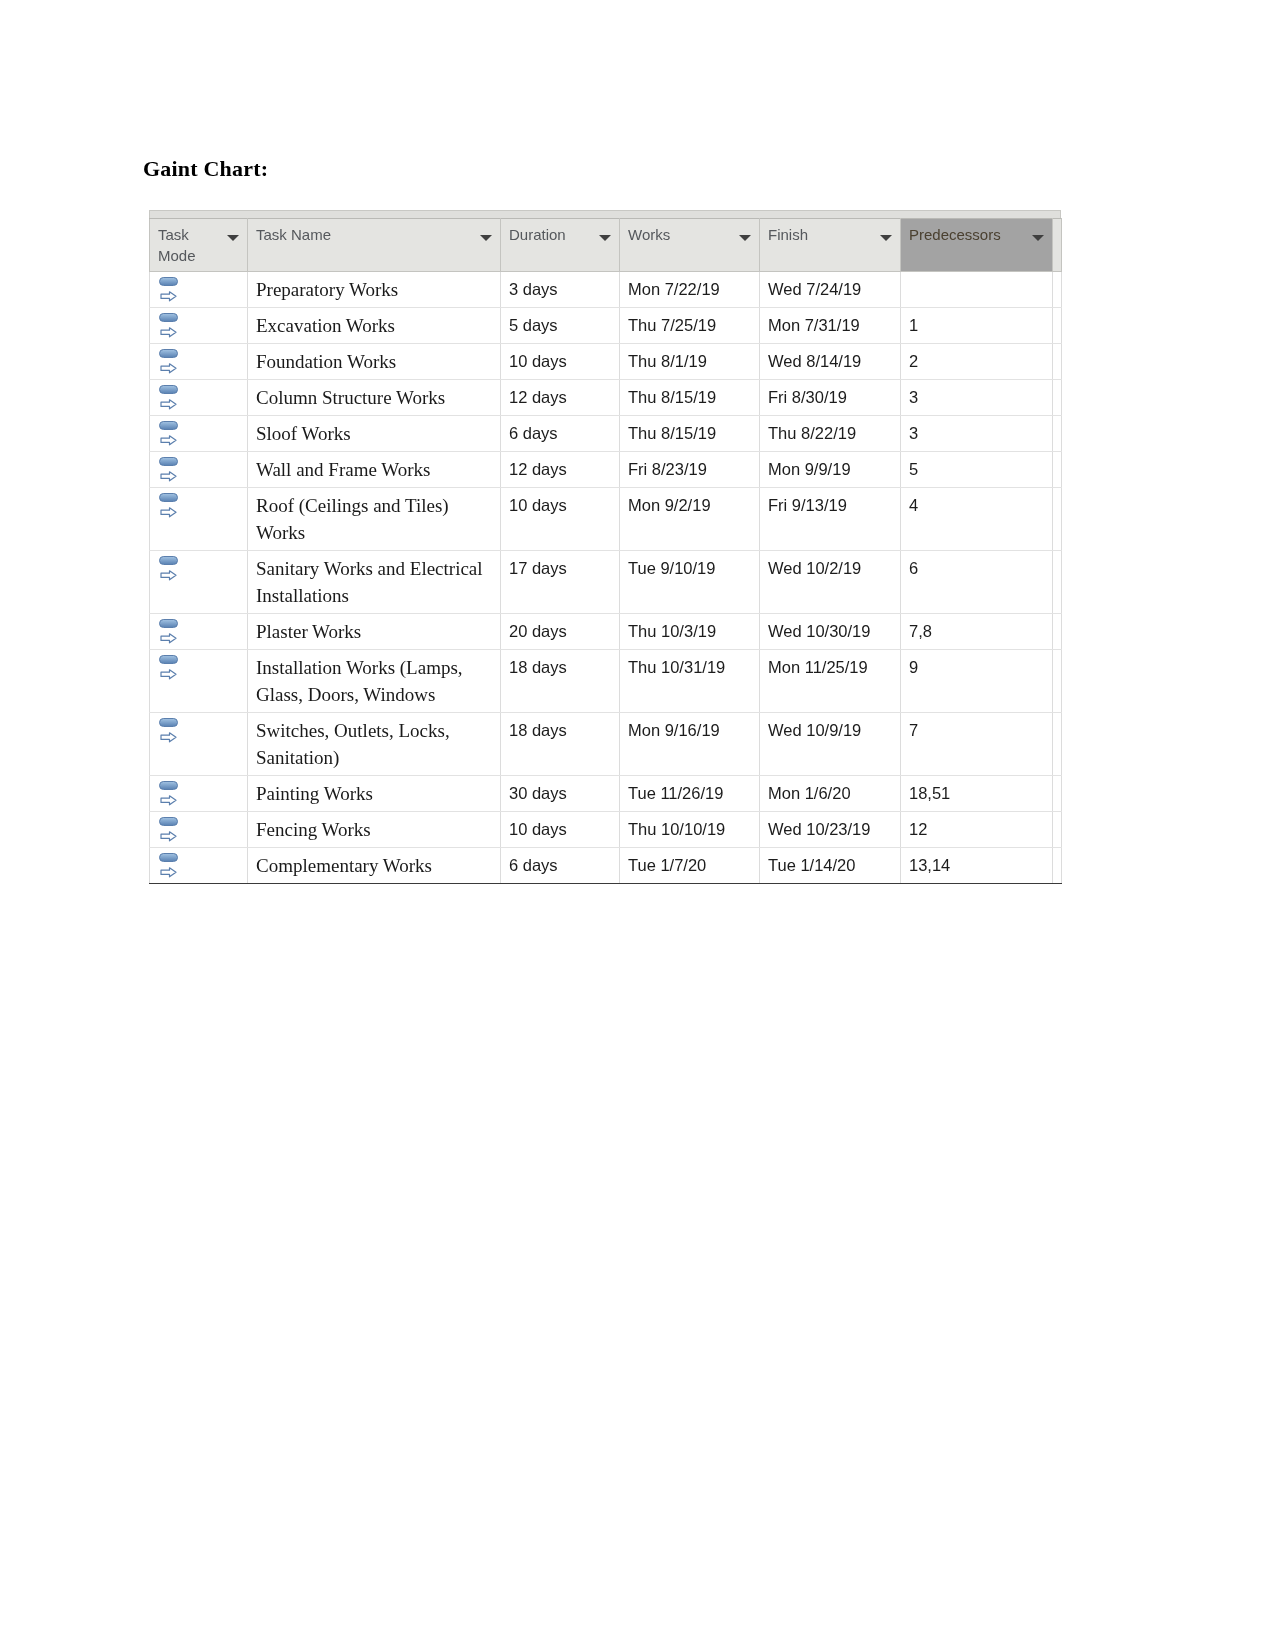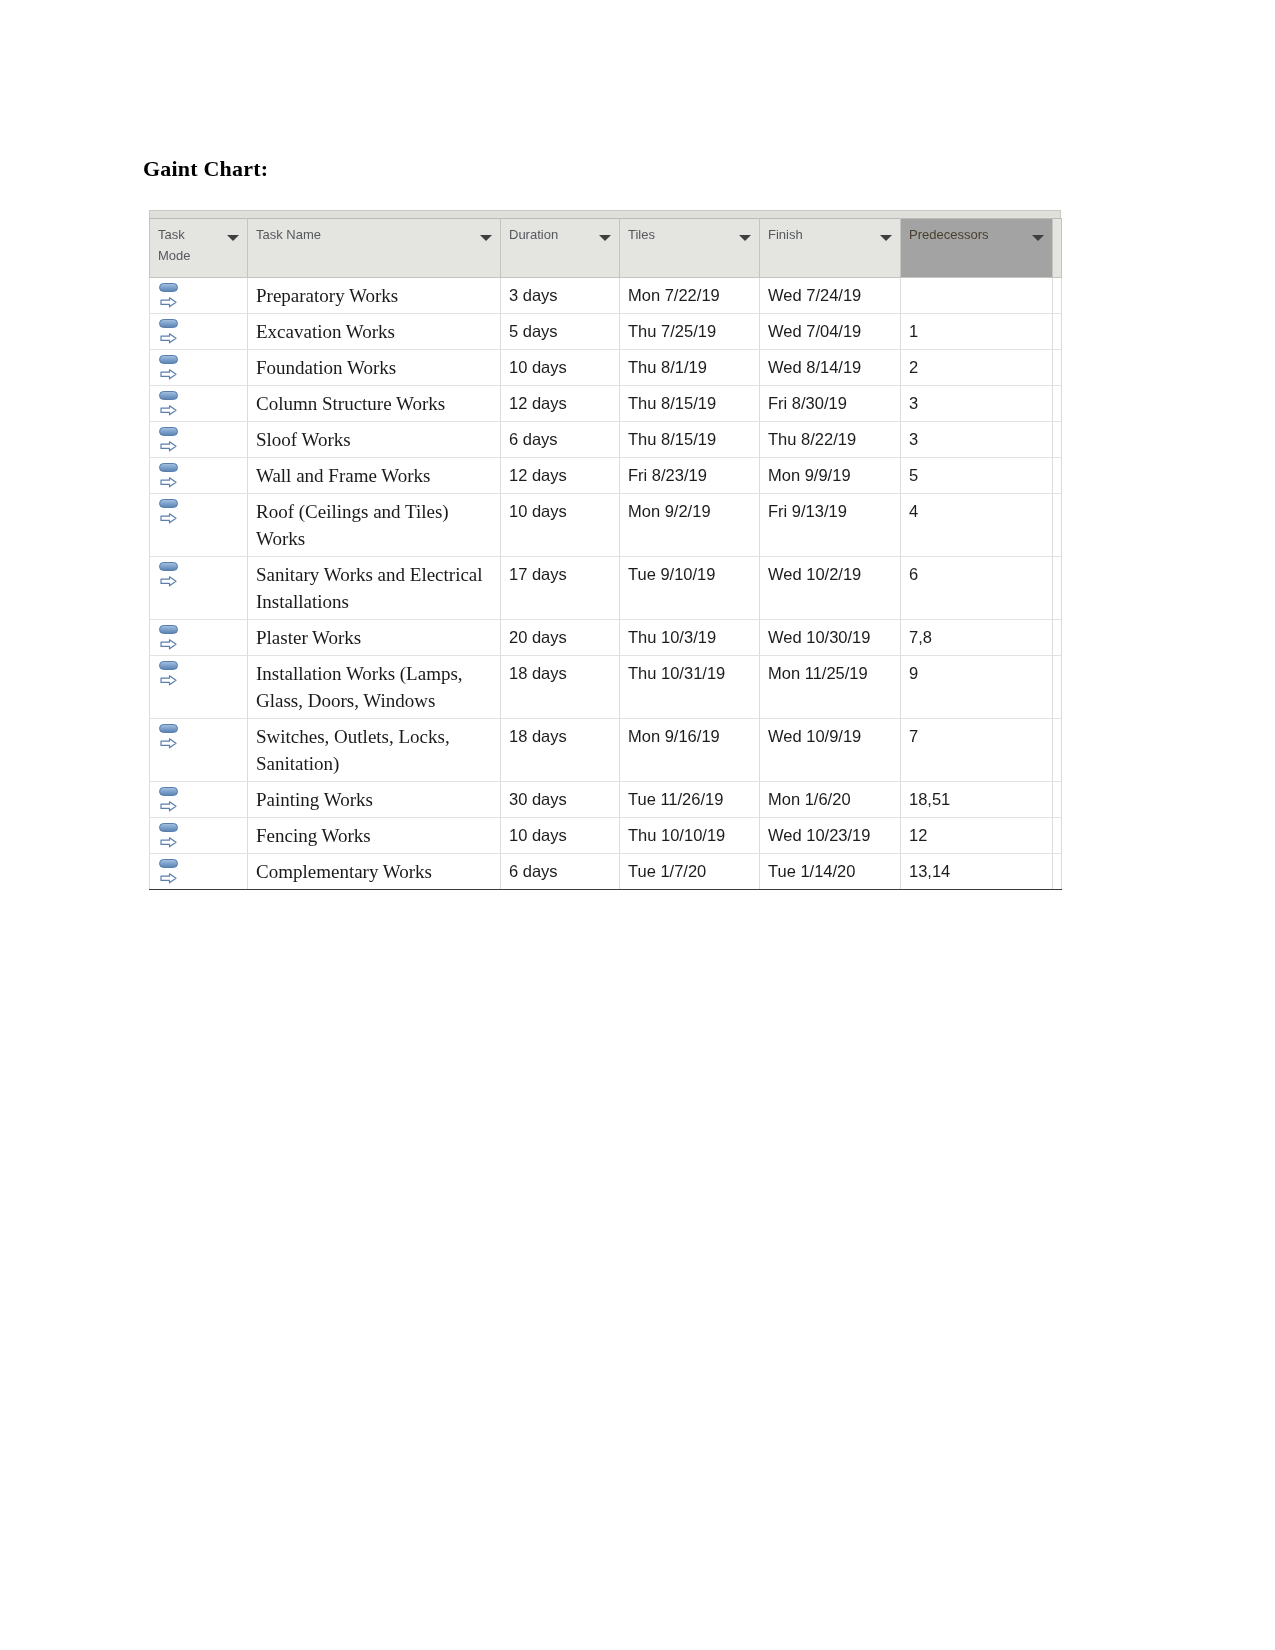--- a/index.html
+++ b/index.html
@@ -59,26 +59,26 @@
     table-layout: fixed;
     width: 912px;
     background: #ffffff;
   }
 
   
   table.gantt thead th {
     background: #e4e4e1;
     border: 1px solid #c4c4c0;
     border-top: 1px solid #b9b9b5;
-    padding: 5px 7px 11px 8px;
+    padding: 5px 7px 5px 8px;
     vertical-align: top;
     text-align: left;
     font-family: "Liberation Sans", sans-serif;
     font-weight: normal;
-    font-size: 13px;
+    font-size: 15px;
     color: #55585c;
     height: 48px;
     position: relative;
     box-sizing: border-box;
   }
   table.gantt thead th.highlight {
     background: #a3a3a3;
     color: #4a4030;
   }
   .th-inner {
@@ -207,21 +207,21 @@
           </th>
           <th>
             <span class="th-inner">Task Name</span>
             <span class="filter-arrow"></span>
           </th>
           <th>
             <span class="th-inner">Duration</span>
             <span class="filter-arrow"></span>
           </th>
           <th>
-            <span class="th-inner">Tiles</span>
+            <span class="th-inner">Works</span>
             <span class="filter-arrow"></span>
           </th>
           <th>
             <span class="th-inner">Finish</span>
             <span class="filter-arrow"></span>
           </th>
           <th class="highlight">
             <span class="th-inner">Predecessors</span>
             <span class="filter-arrow"></span>
           </th>
@@ -252,21 +252,21 @@
               <span class="mode-icon">
                 <span class="bar"></span>
                 <span class="arrow"><svg viewBox="0 0 17 11" width="17" height="11">
                     <path d="M1 3.2 H9.5 V0.8 L16 5.3 L9.5 9.8 V7.4 H1 Z" fill="#ffffff" stroke="#5b7fad" stroke-width="1.2" stroke-linejoin="round"></path>
                   </svg></span>
               </span>
             </td>
             <td class="name-cell"><span>Excavation Works</span></td>
             <td class="txt-cell"><span>5 days</span></td>
             <td class="txt-cell"><span>Thu 7/25/19</span></td>
-            <td class="txt-cell"><span>Wed 7/04/19</span></td>
+            <td class="txt-cell"><span>Mon 7/31/19</span></td>
             <td class="txt-cell"><span>1</span></td>
             <td class="rx-cell"></td>
           </tr>
           <tr>
             <td class="mode-cell">
               <span class="mode-icon">
                 <span class="bar"></span>
                 <span class="arrow"><svg viewBox="0 0 17 11" width="17" height="11">
                     <path d="M1 3.2 H9.5 V0.8 L16 5.3 L9.5 9.8 V7.4 H1 Z" fill="#ffffff" stroke="#5b7fad" stroke-width="1.2" stroke-linejoin="round"></path>
                   </svg></span>

